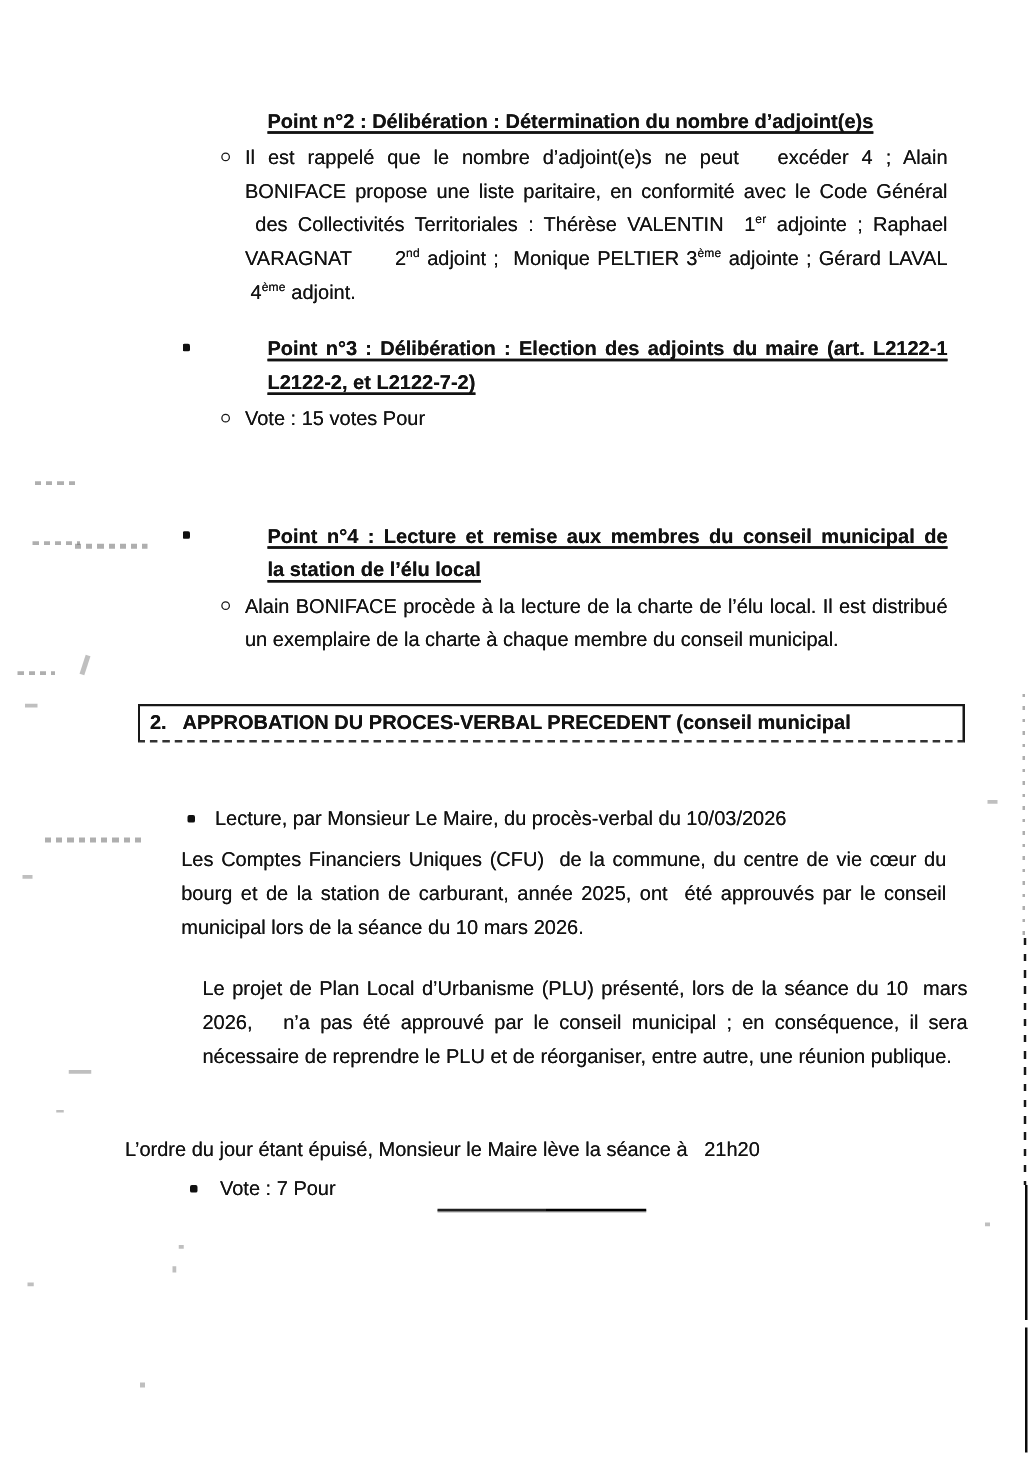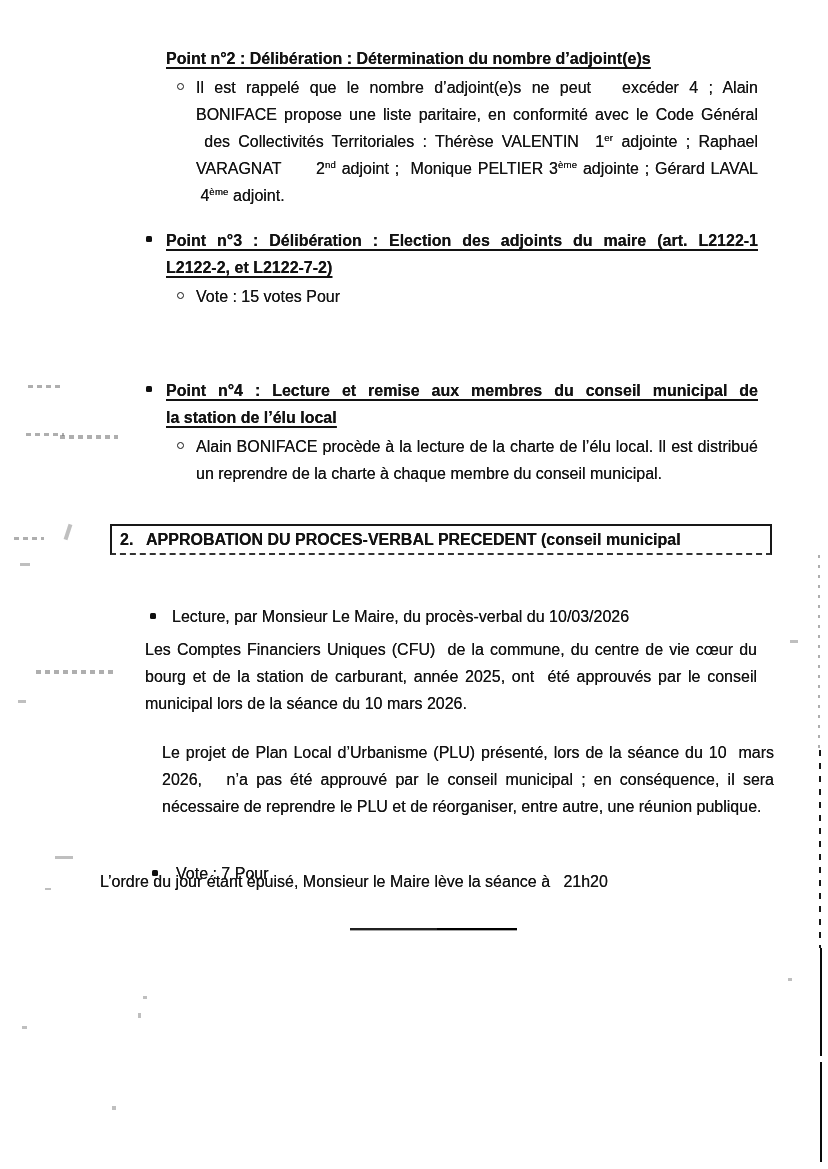--- a/index.html
+++ b/index.html
@@ -19,20 +19,21 @@
 
   .abs{ position:absolute; }
 
   
   .pt{ width:592px; }
   .pt-title{
     font-weight:bold;
     text-decoration:underline;
     text-decoration-thickness:1.8px;
     text-underline-offset:3px;
+    margin-left:48px;
   }
   .tl{ display:block; }
   .tl-just{ text-align:justify; text-align-last:justify; }
 
   .sub{ position:relative; padding-left:30px; margin-top:2px; }
   .sub-text{ text-align:justify; }
   .circ{
     position:absolute; left:11px; top:9px;
     width:7px;height:7px;
     border:1.6px solid #222; border-radius:50%;
@@ -53,21 +54,21 @@
     border-bottom:2px dashed #3a3a3a;
     padding:3px 10px 2px 8px;
     display:flex;
     font-weight:bold;
     line-height:22px;
   }
   .box-num{ width:26px; flex:0 0 26px; }
   .box-heading{ flex:1; }
 
   
-  .bullet-line{ position:relative; }
+  .bullet-line{ position:relative;margin-top:39px; }
   .bullet-line .dot{ left:0; top:10px; }
 
   .para{ width:612px; text-align:justify; }
 
   .closing-line{ white-space:nowrap;text-align:center; }
 
   .sep{
     position:absolute; left:350px; top:928px;
     width:167px; height:2px;
     background:linear-gradient(to right,#2a2a2a 0 52%,#050505 52% 100%);
@@ -120,21 +121,21 @@
     </section>
 
     <section class="abs pt" style="left:166px;top:377px;">
       <span class="dot"></span>
       <div class="pt-title">
         <span class="tl tl-just">Point n°4 : Lecture et remise aux membres du conseil municipal de</span>
         <span class="tl">la station de l’élu local</span>
       </div>
       <div class="sub">
         <span class="circ"></span>
-        <div class="sub-text">Alain BONIFACE procède à la lecture de la charte de l’élu local. Il est distribué un reprendre de la charte à chaque membre du conseil municipal.</div>
+        <div class="sub-text">Alain BONIFACE procède à la lecture de la charte de l’élu local. Il est distribué un exemplaire de la charte à chaque membre du conseil municipal.</div>
       </div>
     </section>
 
     <section class="abs box" style="left:110px;top:524px;">
       <span class="box-num">2.</span>
       <div class="box-heading">
         <span class="tl">APPROBATION DU PROCES-VERBAL PRECEDENT (conseil municipal</span>
       </div>
     </section>
 

